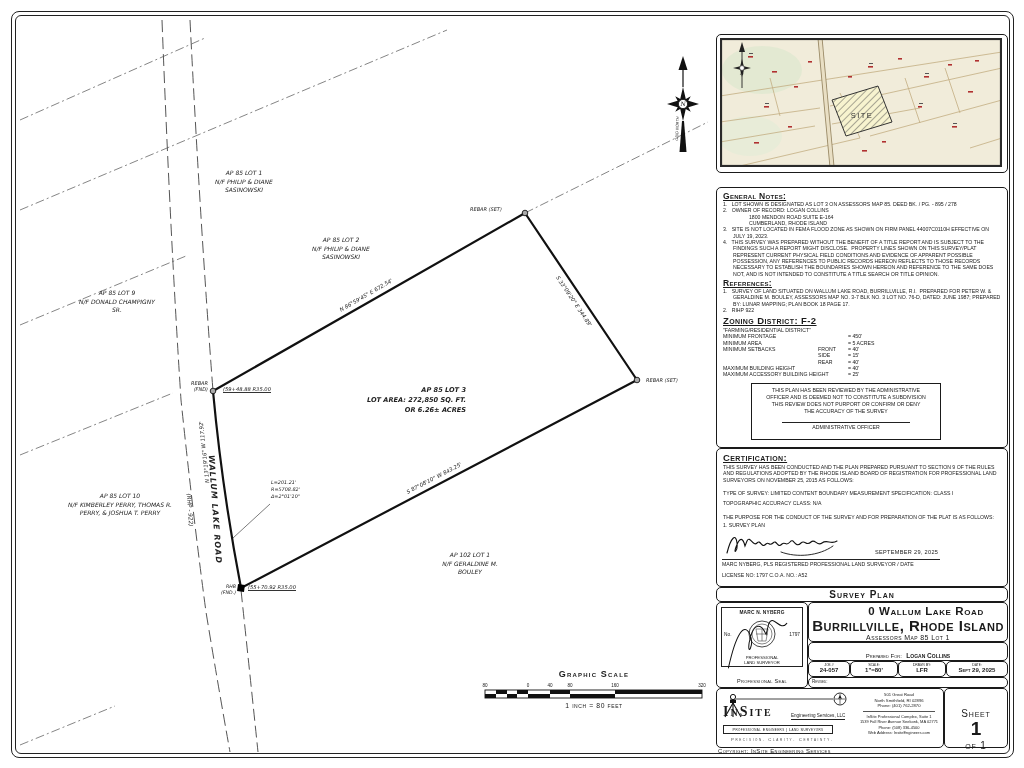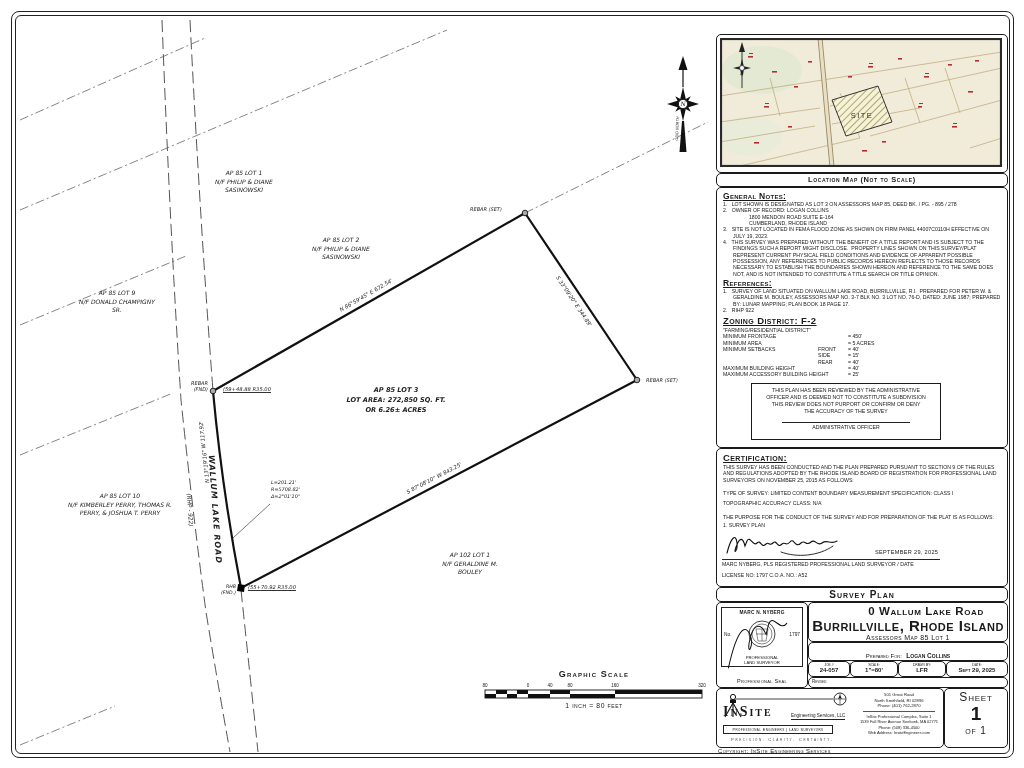--- a/index.html
+++ b/index.html
@@ -6,21 +6,21 @@
   .sheet{position:relative;width:1024px;height:768px;background:#ffffff;overflow:hidden;
          font-family:"Liberation Sans",sans-serif;color:#1a1a1a;}
   .abs{position:absolute;}
   .frame{border:1.6px solid #222;border-radius:8px;}
   .frame2{border:0.8px solid #222;border-radius:6px;}
   .box{border:1.1px solid #1a1a1a;border-radius:5px;background:#fff;}
   .sc{font-variant:small-caps;}
   .ctr{text-align:center;}
   .pl{font-family:"DejaVu Sans",sans-serif;font-style:italic;color:#222;}
   .lot-label{font-size:6px;line-height:1.45;text-align:center;white-space:pre-line;}
-  .parcel-label{font-size:6.6px;font-weight:bold;line-height:1.5;text-align:center;white-space:pre-line;}
+  .parcel-label{font-size:6.6px;font-weight:bold;line-height:1.5;text-align:right;white-space:pre-line;}
   .bearing{font-size:5.4px;white-space:nowrap;}
   .marker-label{font-size:5px;line-height:1.2;white-space:pre-line;}
   .sta{font-size:5.2px;border-bottom:0.8px solid #333;white-space:nowrap;}
   .rot{transform-origin:center center;}
   .note-body{font-size:5.2px;line-height:1.22;}
   .note-item{white-space:pre-wrap;padding-left:10px;text-indent:-10px;}
   .hd{font-weight:bold;text-decoration:underline;font-size:8.5px;letter-spacing:0.3px;}
   .hd-lg{font-weight:bold;text-decoration:underline;font-size:9.5px;letter-spacing:0.4px;}
   .zrow{display:flex;white-space:nowrap;}
   .zn{width:95px;flex:none;}
@@ -200,21 +200,20 @@
         <line x1="0" y1="-22" x2="0" y2="20" stroke="#222" stroke-width="0.9"></line>
         <polygon points="0,-26 3,-16 -3,-16" fill="#222"></polygon>
         <polygon points="0,-9 1.8,-1.8 9,0 1.8,1.8 0,9 -1.8,1.8 -9,0 -1.8,-1.8" fill="#222"></polygon>
         <circle cx="0" cy="0" r="2.4" fill="#fff" stroke="#222" stroke-width="0.6"></circle>
         <text x="0" y="6.5" text-anchor="middle" font-size="4.5" font-style="italic" fill="#111" font-family="DejaVu Serif, serif">N</text>
       </g>
       <rect x="1" y="1" width="280" height="127" fill="none" stroke="#2a2a2a" stroke-width="2.2"></rect>
     </svg>
   </div>
 
-  <div class="abs box sc ctr" style="left:716px;top:173px;width:290px;height:12px;font-size:7.5px;font-weight:bold;letter-spacing:0.6px;line-height:12px;">Location Map (Not to Scale)</div>
 
   <div class="abs box" style="left:716px;top:187px;width:290px;height:259px;">
     <div class="abs" style="left:6px;top:3px;width:278px;">
       <div class="sc hd">General Notes:</div>
       <div class="note-body">
         <div class="note-item">1.   LOT SHOWN IS DESIGNATED AS LOT 3 ON ASSESSORS MAP 85. DEED BK. / PG. - 895 / 278</div>
         <div class="note-item">2.   OWNER OF RECORD: LOGAN COLLINS</div>
         <div class="note-item">                  1800 MENDON ROAD SUITE E-164</div>
         <div class="note-item">                  CUMBERLAND, RHODE ISLAND</div>
         <div class="note-item">3.   SITE IS NOT LOCATED IN FEMA FLOOD ZONE AS SHOWN ON FIRM PANEL 44007C0110H EFFECTIVE ON JULY 19, 2023.</div>
@@ -374,20 +373,20 @@
 North Smithfield, RI 02896
 Phone: (401) 762-2870</div>
     <div class="abs" style="left:146px;top:22px;width:72px;border-top:0.7px solid #555;"></div>
     <div class="abs addr-sm" style="left:140px;top:25px;width:84px;font-size:4px;">InSite Professional Complex, Suite 1
 1539 Fall River Avenue Seekonk, MA 02771
 Phone: (508) 336-4500
 Web Address:  InsiteEngineers.com</div>
   </div>
 
   <div class="abs box ctr" style="left:944px;top:688px;width:62px;height:58px;">
-    <div class="sc" style="font-size:12px;letter-spacing:0.8px;margin-top:1px;">Sheet</div>
+    <div class="sc" style="font-size:10px;letter-spacing:0.8px;margin-top:19px;">Sheet</div>
     <div style="font-size:19px;font-weight:bold;line-height:1.1;">1</div>
     <div class="sc" style="font-size:10px;letter-spacing:0.8px;">of 1</div>
   </div>
 
   <div class="abs sc" style="left:718px;top:748px;font-size:6px;letter-spacing:0.4px;">Copyright: InSite Engineering Services</div>
 
 </div>
 
 </body></html>

